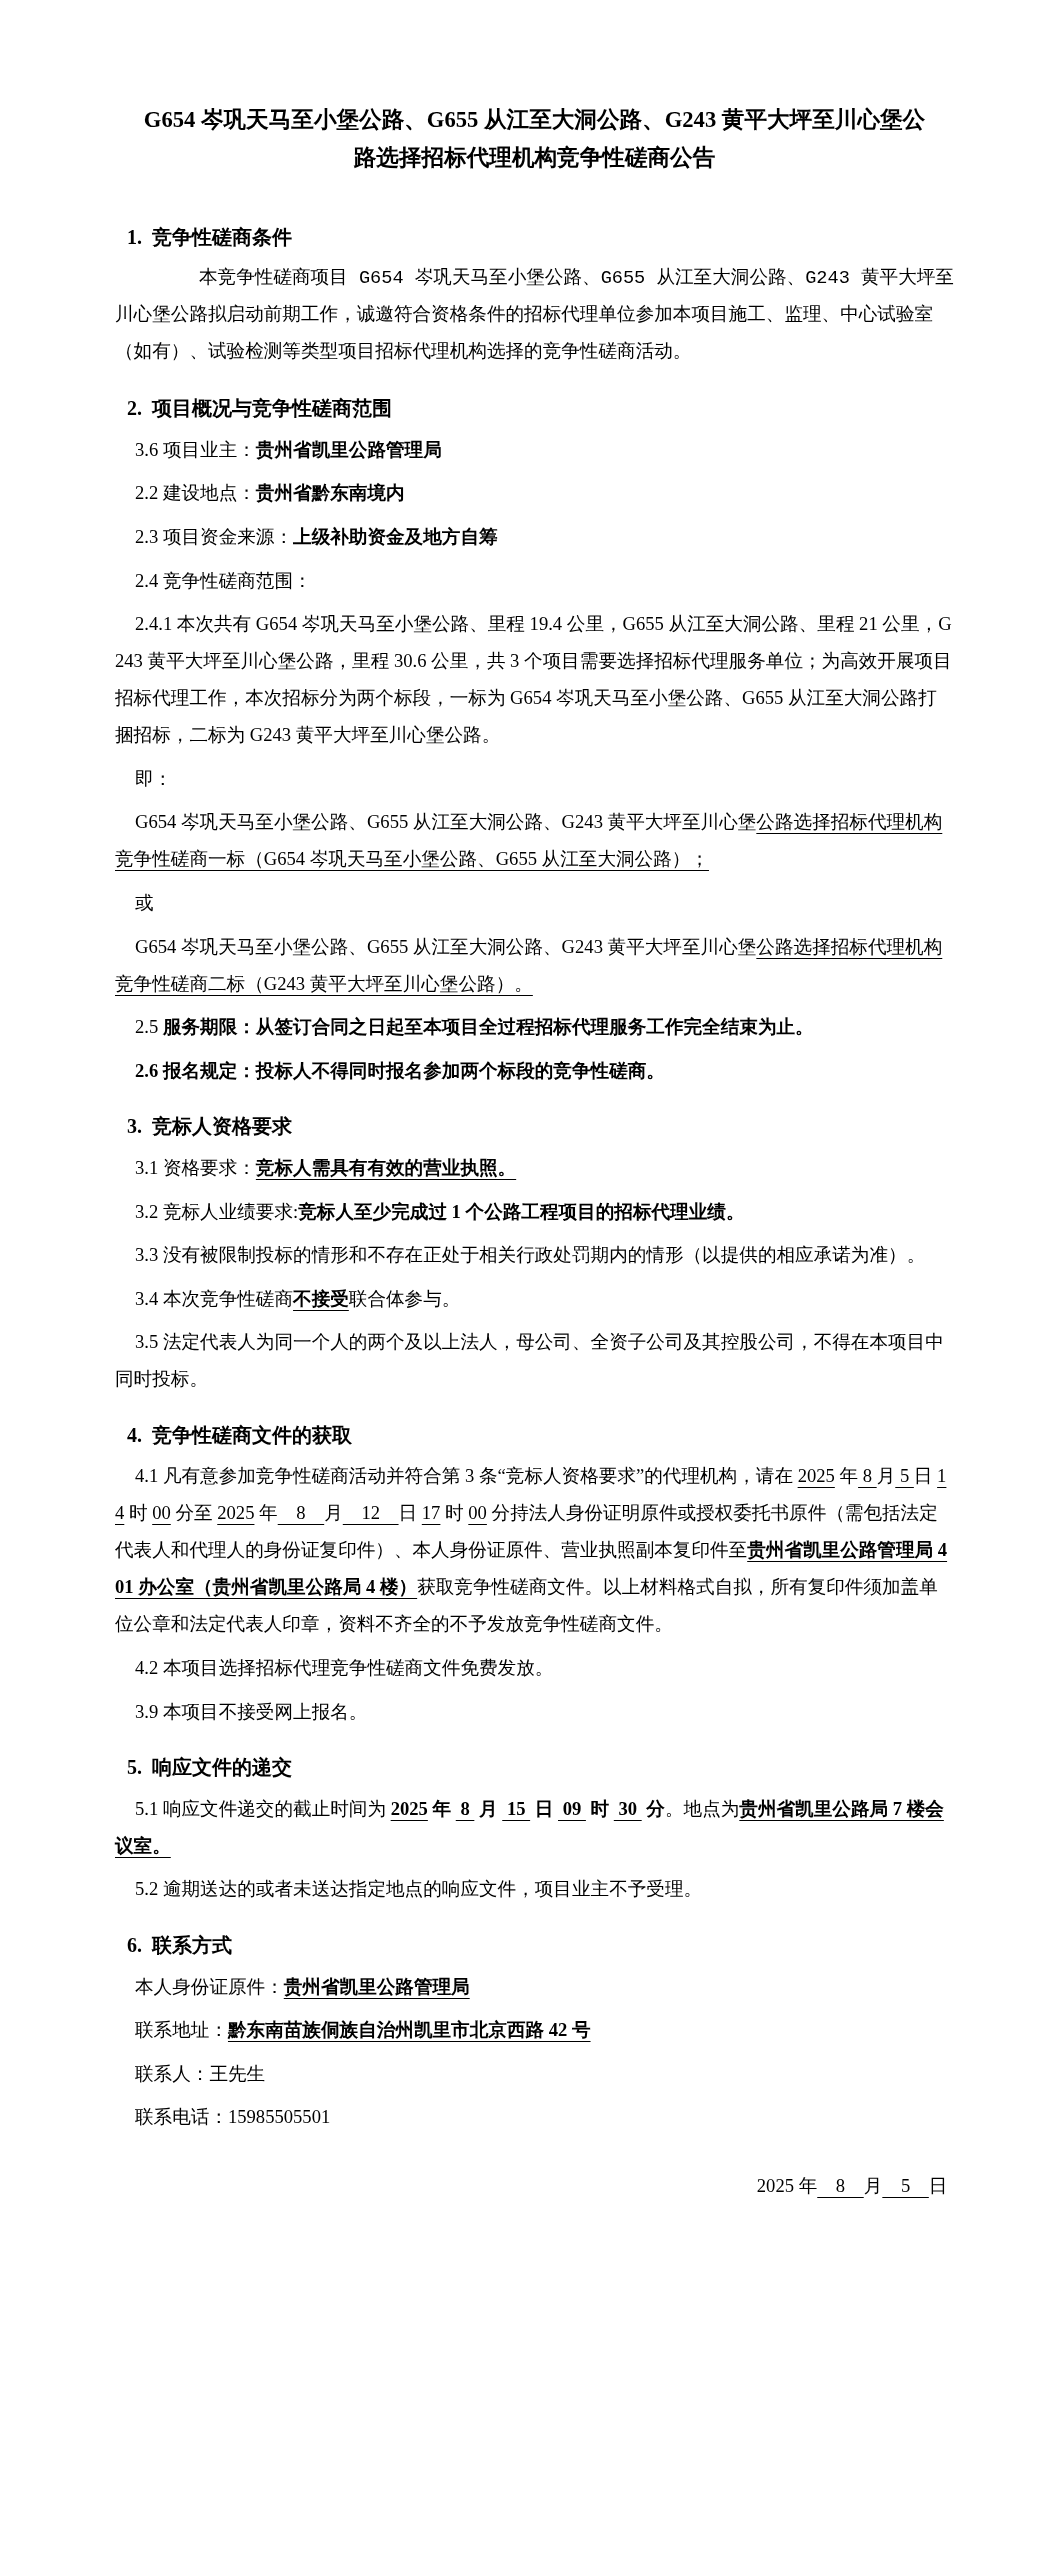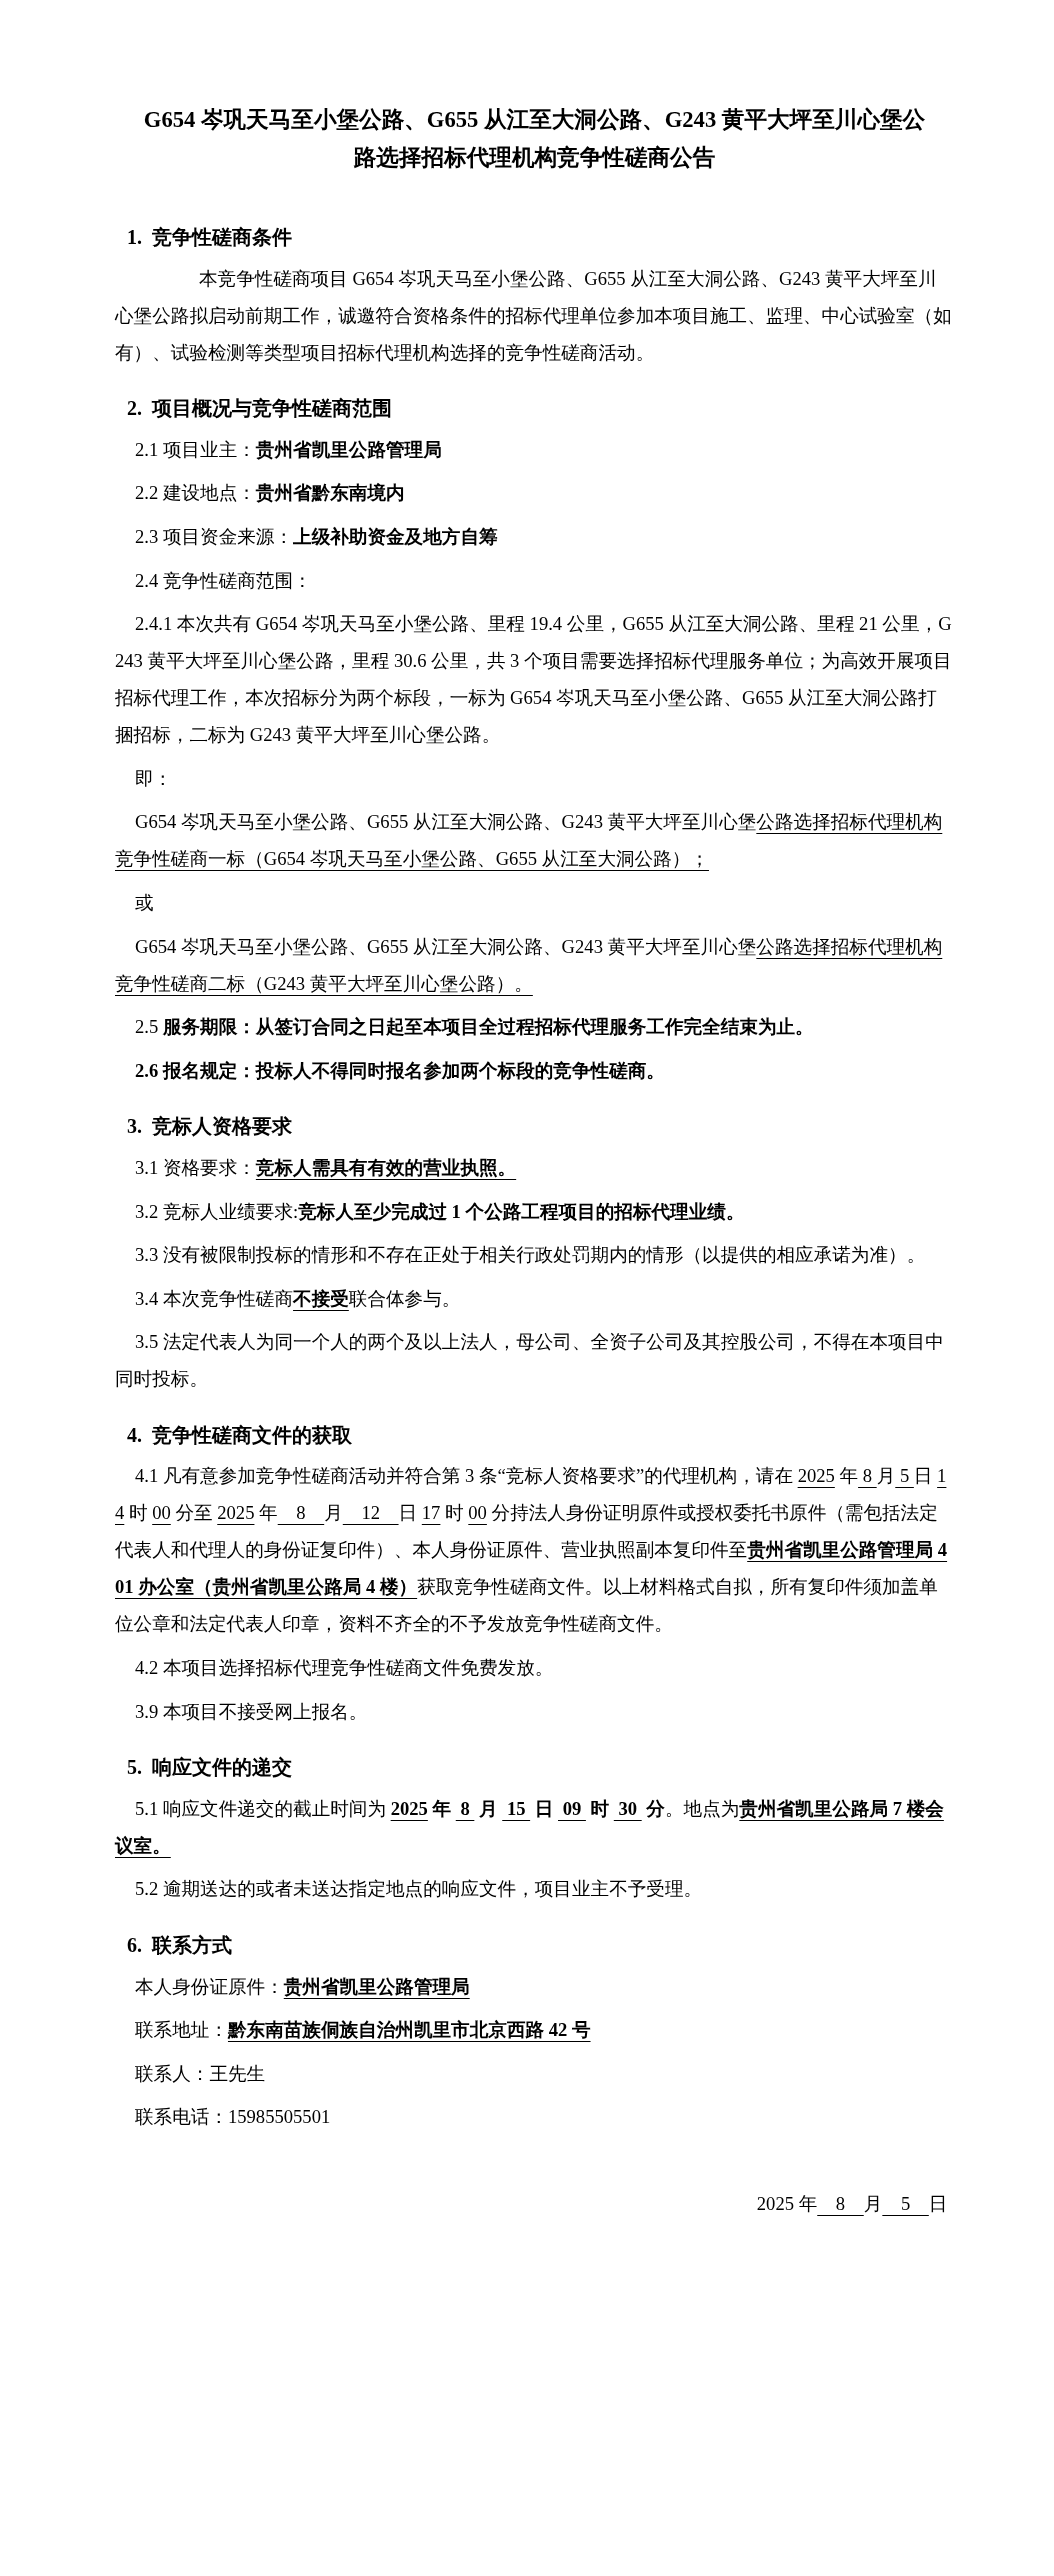--- a/index.html
+++ b/index.html
@@ -36,40 +36,40 @@
     margin: 22.6px 0 4px 12px;
   }
   .p {
     font-size: 18.6px;
     line-height: 37px;
     margin: 6.6px 0 0 0;
   }
   .ind-none  { text-indent: 0; }
   .ind-item  { text-indent: 20px; }
   .ind-sub   { text-indent: 26.6px; }
-  .ind-para  { text-indent: 84px; }
+  .ind-para  { text-indent: 84px; font-family: Liberation Mono, monospace; }
   .right {
     text-align: right;
-    margin-top: 50px;
+    margin-top: 32px;
     padding-right: 6.6px;
   }
   .seg-b  { font-weight: bold; }
   .seg-u  { text-decoration: underline; text-underline-offset: 4.7px; text-decoration-thickness: 1.3px; }
   .seg-bu { font-weight: bold; text-decoration: underline; text-underline-offset: 4.7px; text-decoration-thickness: 1.3px; }
 </style>
 </head>
 <body>
 
 <div class="page">
   <div id="doc" class="doc-body">
       <div class="blk title ind-none"><span class="seg-b">G654 岑巩天马至小堡公路、G655 从江至大洞公路、G243 黄平大坪至川心堡公路选择招标代理机构竞争性磋商公告</span></div>
       <div class="blk h ind-none"><span class="seg-b">1.  竞争性磋商条件</span></div>
       <div class="blk p ind-para"><span>本竞争性磋商项目 G654 岑巩天马至小堡公路、G655 从江至大洞公路、G243 黄平大坪至川心堡公路拟启动前期工作，诚邀符合资格条件的招标代理单位参加本项目施工、监理、中心试验室（如有）、试验检测等类型项目招标代理机构选择的竞争性磋商活动。</span></div>
       <div class="blk h ind-none"><span class="seg-b">2.  项目概况与竞争性磋商范围</span></div>
-      <div class="blk p ind-item"><span>2.1 项目业主：</span><span class="seg-b">贵州省凯里公路管理局</span></div>
+      <div class="blk p ind-item"><span>3.6 项目业主：</span><span class="seg-b">贵州省凯里公路管理局</span></div>
       <div class="blk p ind-item"><span>2.2 建设地点：</span><span class="seg-b">贵州省黔东南境内</span></div>
       <div class="blk p ind-item"><span>2.3 项目资金来源：</span><span class="seg-b">上级补助资金及地方自筹</span></div>
       <div class="blk p ind-item"><span>2.4 竞争性磋商范围：</span></div>
       <div class="blk p ind-item"><span>2.4.1 本次共有 G654 岑巩天马至小堡公路、里程 19.4 公里，G655 从江至大洞公路、里程 21 公里，G243 黄平大坪至川心堡公路，里程 30.6 公里，共 3 个项目需要选择招标代理服务单位；为高效开展项目招标代理工作，本次招标分为两个标段，一标为 G654 岑巩天马至小堡公路、G655 从江至大洞公路打捆招标，二标为 G243 黄平大坪至川心堡公路。</span></div>
       <div class="blk p ind-item"><span>即：</span></div>
       <div class="blk p ind-item"><span>G654 岑巩天马至小堡公路、G655 从江至大洞公路、G243 黄平大坪至川心堡</span><span class="seg-u">公路选择招标代理机构竞争性磋商一标（G654 岑巩天马至小堡公路、G655 从江至大洞公路）；</span></div>
       <div class="blk p ind-item"><span>或</span></div>
       <div class="blk p ind-item"><span>G654 岑巩天马至小堡公路、G655 从江至大洞公路、G243 黄平大坪至川心堡</span><span class="seg-u">公路选择招标代理机构竞争性磋商二标（G243 黄平大坪至川心堡公路）。</span></div>
       <div class="blk p ind-item"><span>2.5 </span><span class="seg-b">服务期限：从签订合同之日起至本项目全过程招标代理服务工作完全结束为止。</span></div>
       <div class="blk p ind-item"><span class="seg-b">2.6 报名规定：投标人不得同时报名参加两个标段的竞争性磋商。</span></div>

